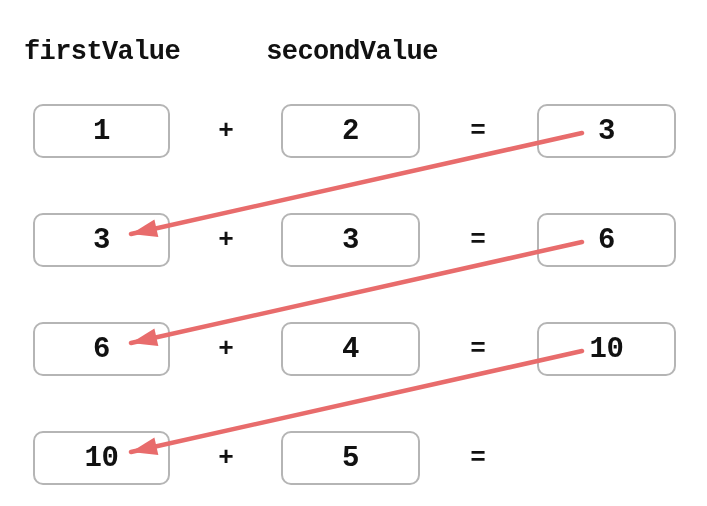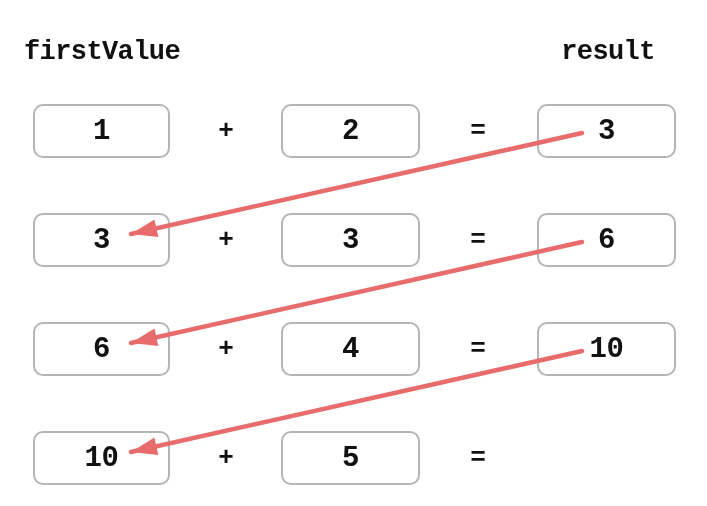--- a/index.html
+++ b/index.html
@@ -70,21 +70,21 @@
     stroke-linecap: round;
     fill: none;
   }
 </style>
 </head>
 <body>
 
 <div class="canvas">
 
   <div class="hdr" style="left:102px">firstValue</div>
-  <div class="hdr" style="left:608px">result</div>
+  <div class="hdr" style="left:352px">secondValue</div>
 
   <div class="box col1 r0">
       <span>1</span>
     </div>
   <div class="op plus oy0">+</div>
   <div class="box col2 r0">
       <span>2</span>
     </div>
   <div class="op equal oy0">=</div>
   <div class="box col3 r0">

